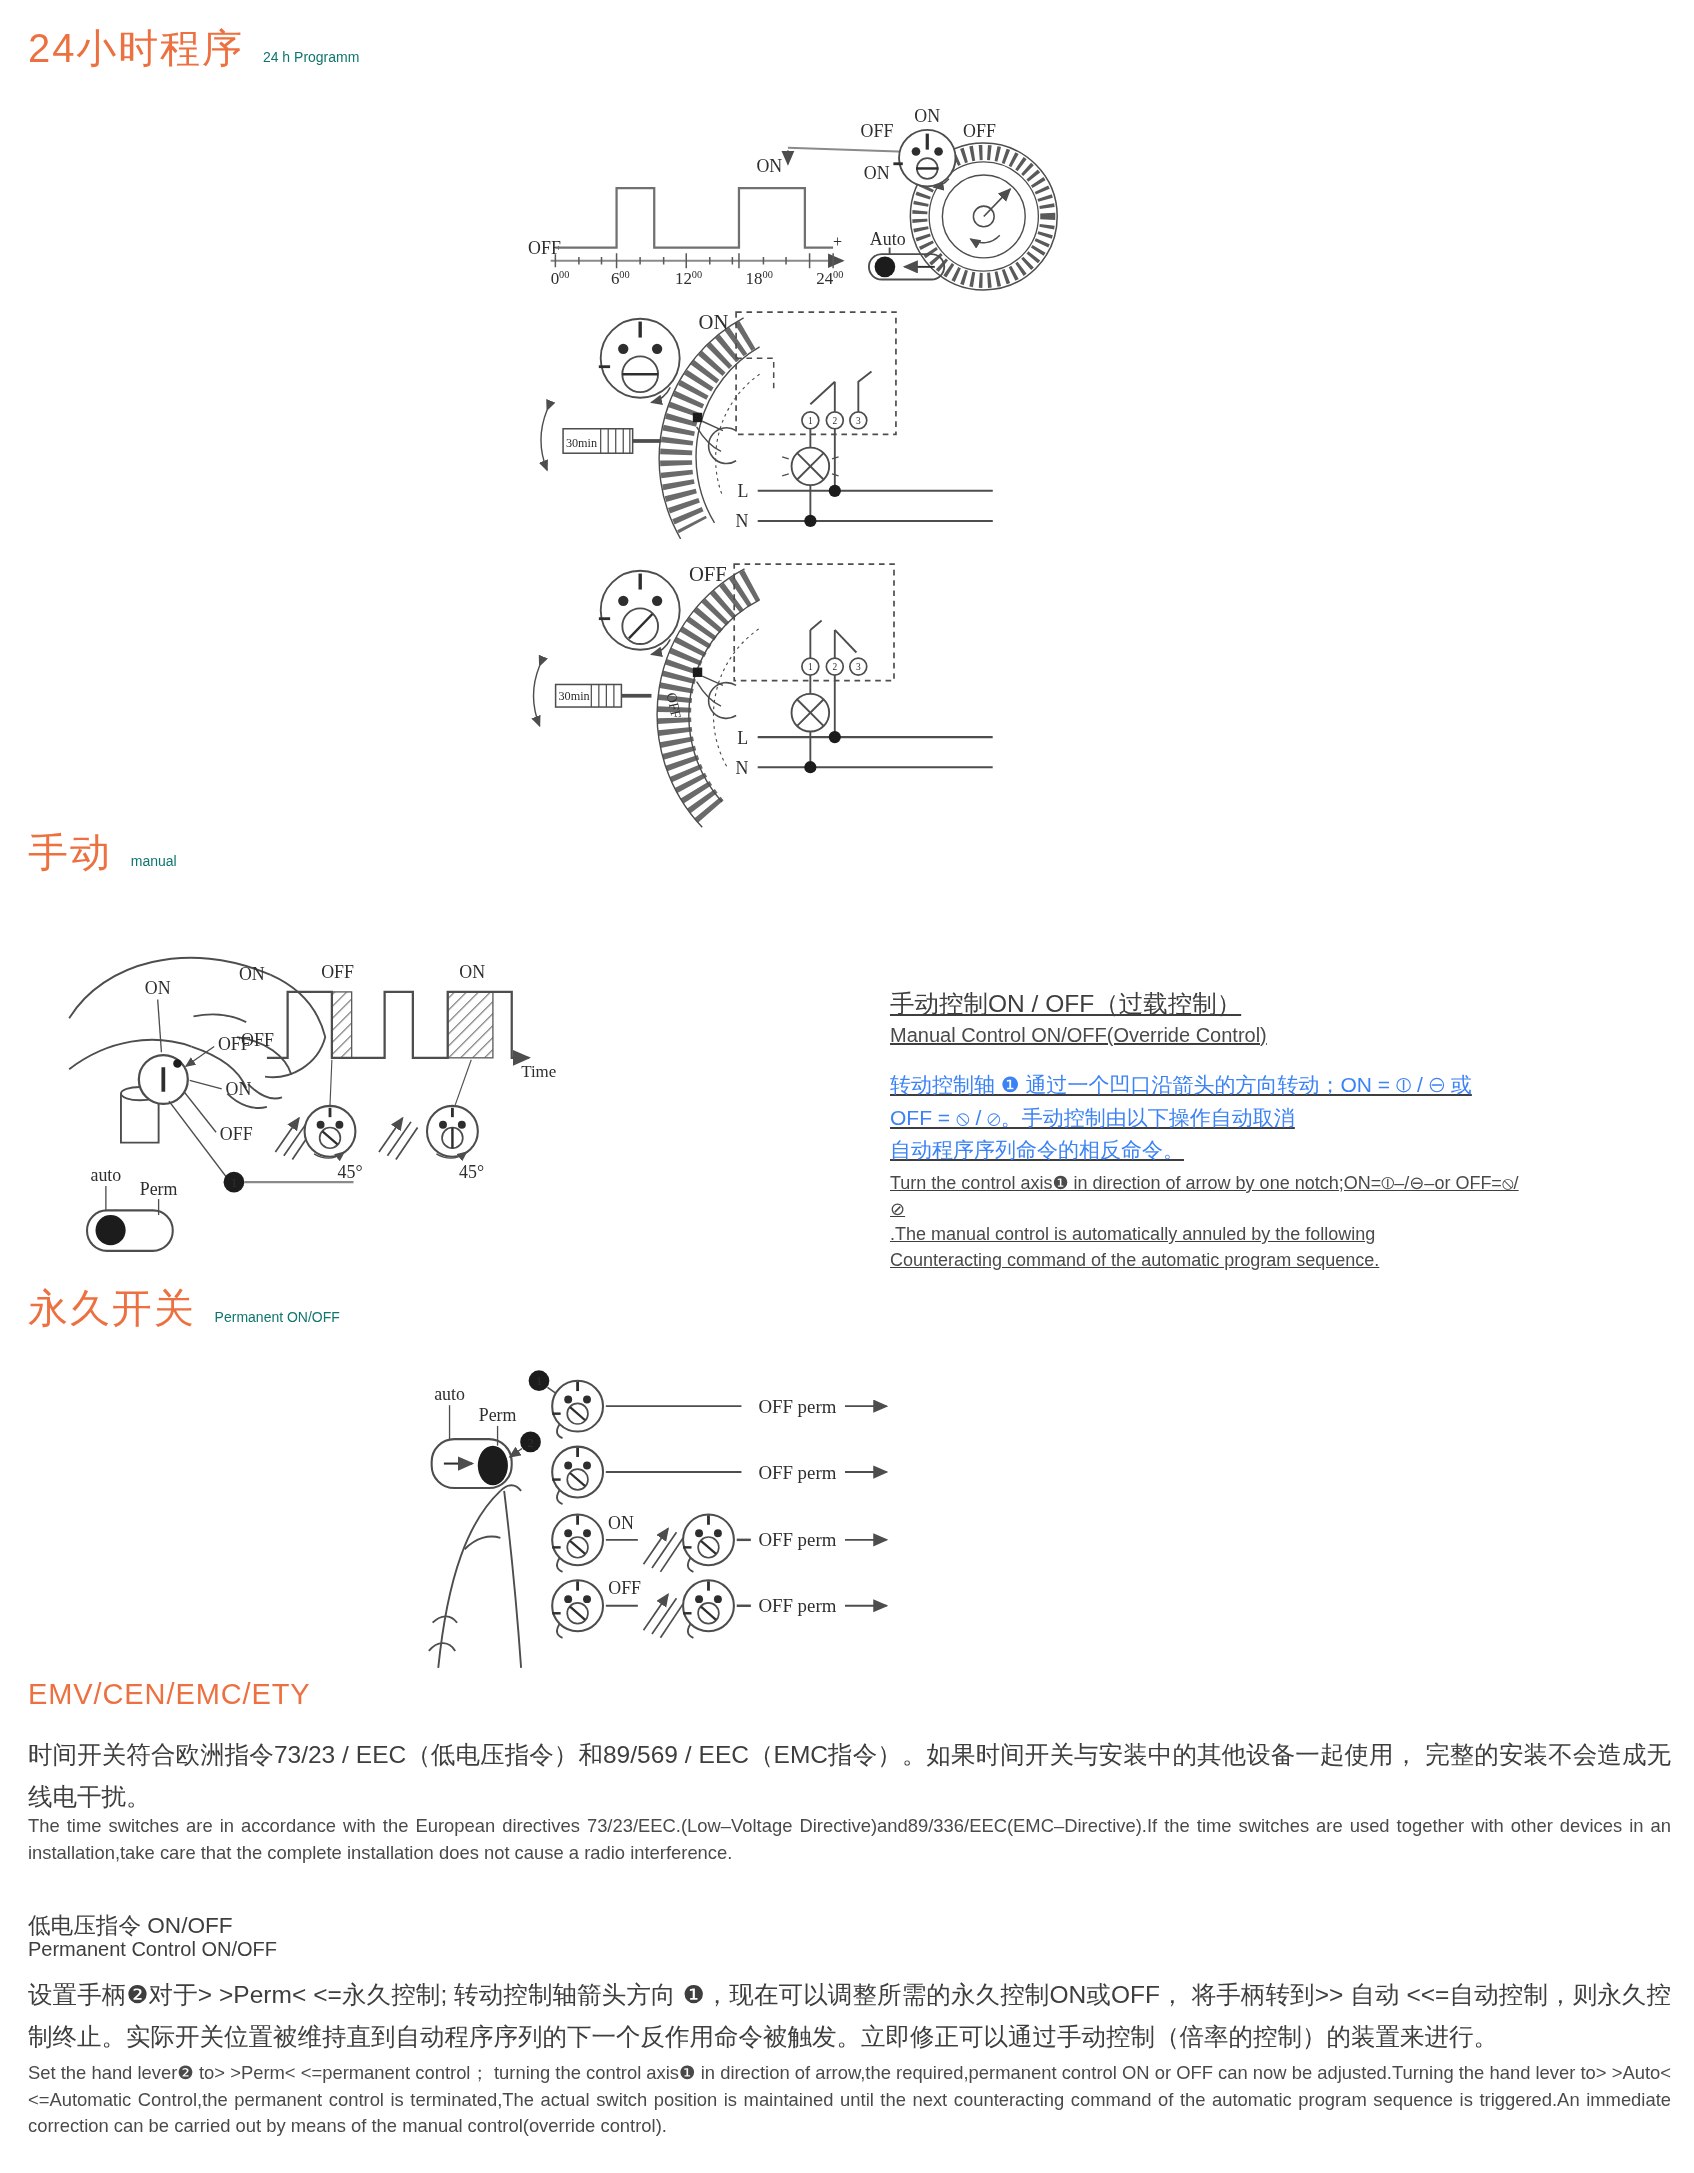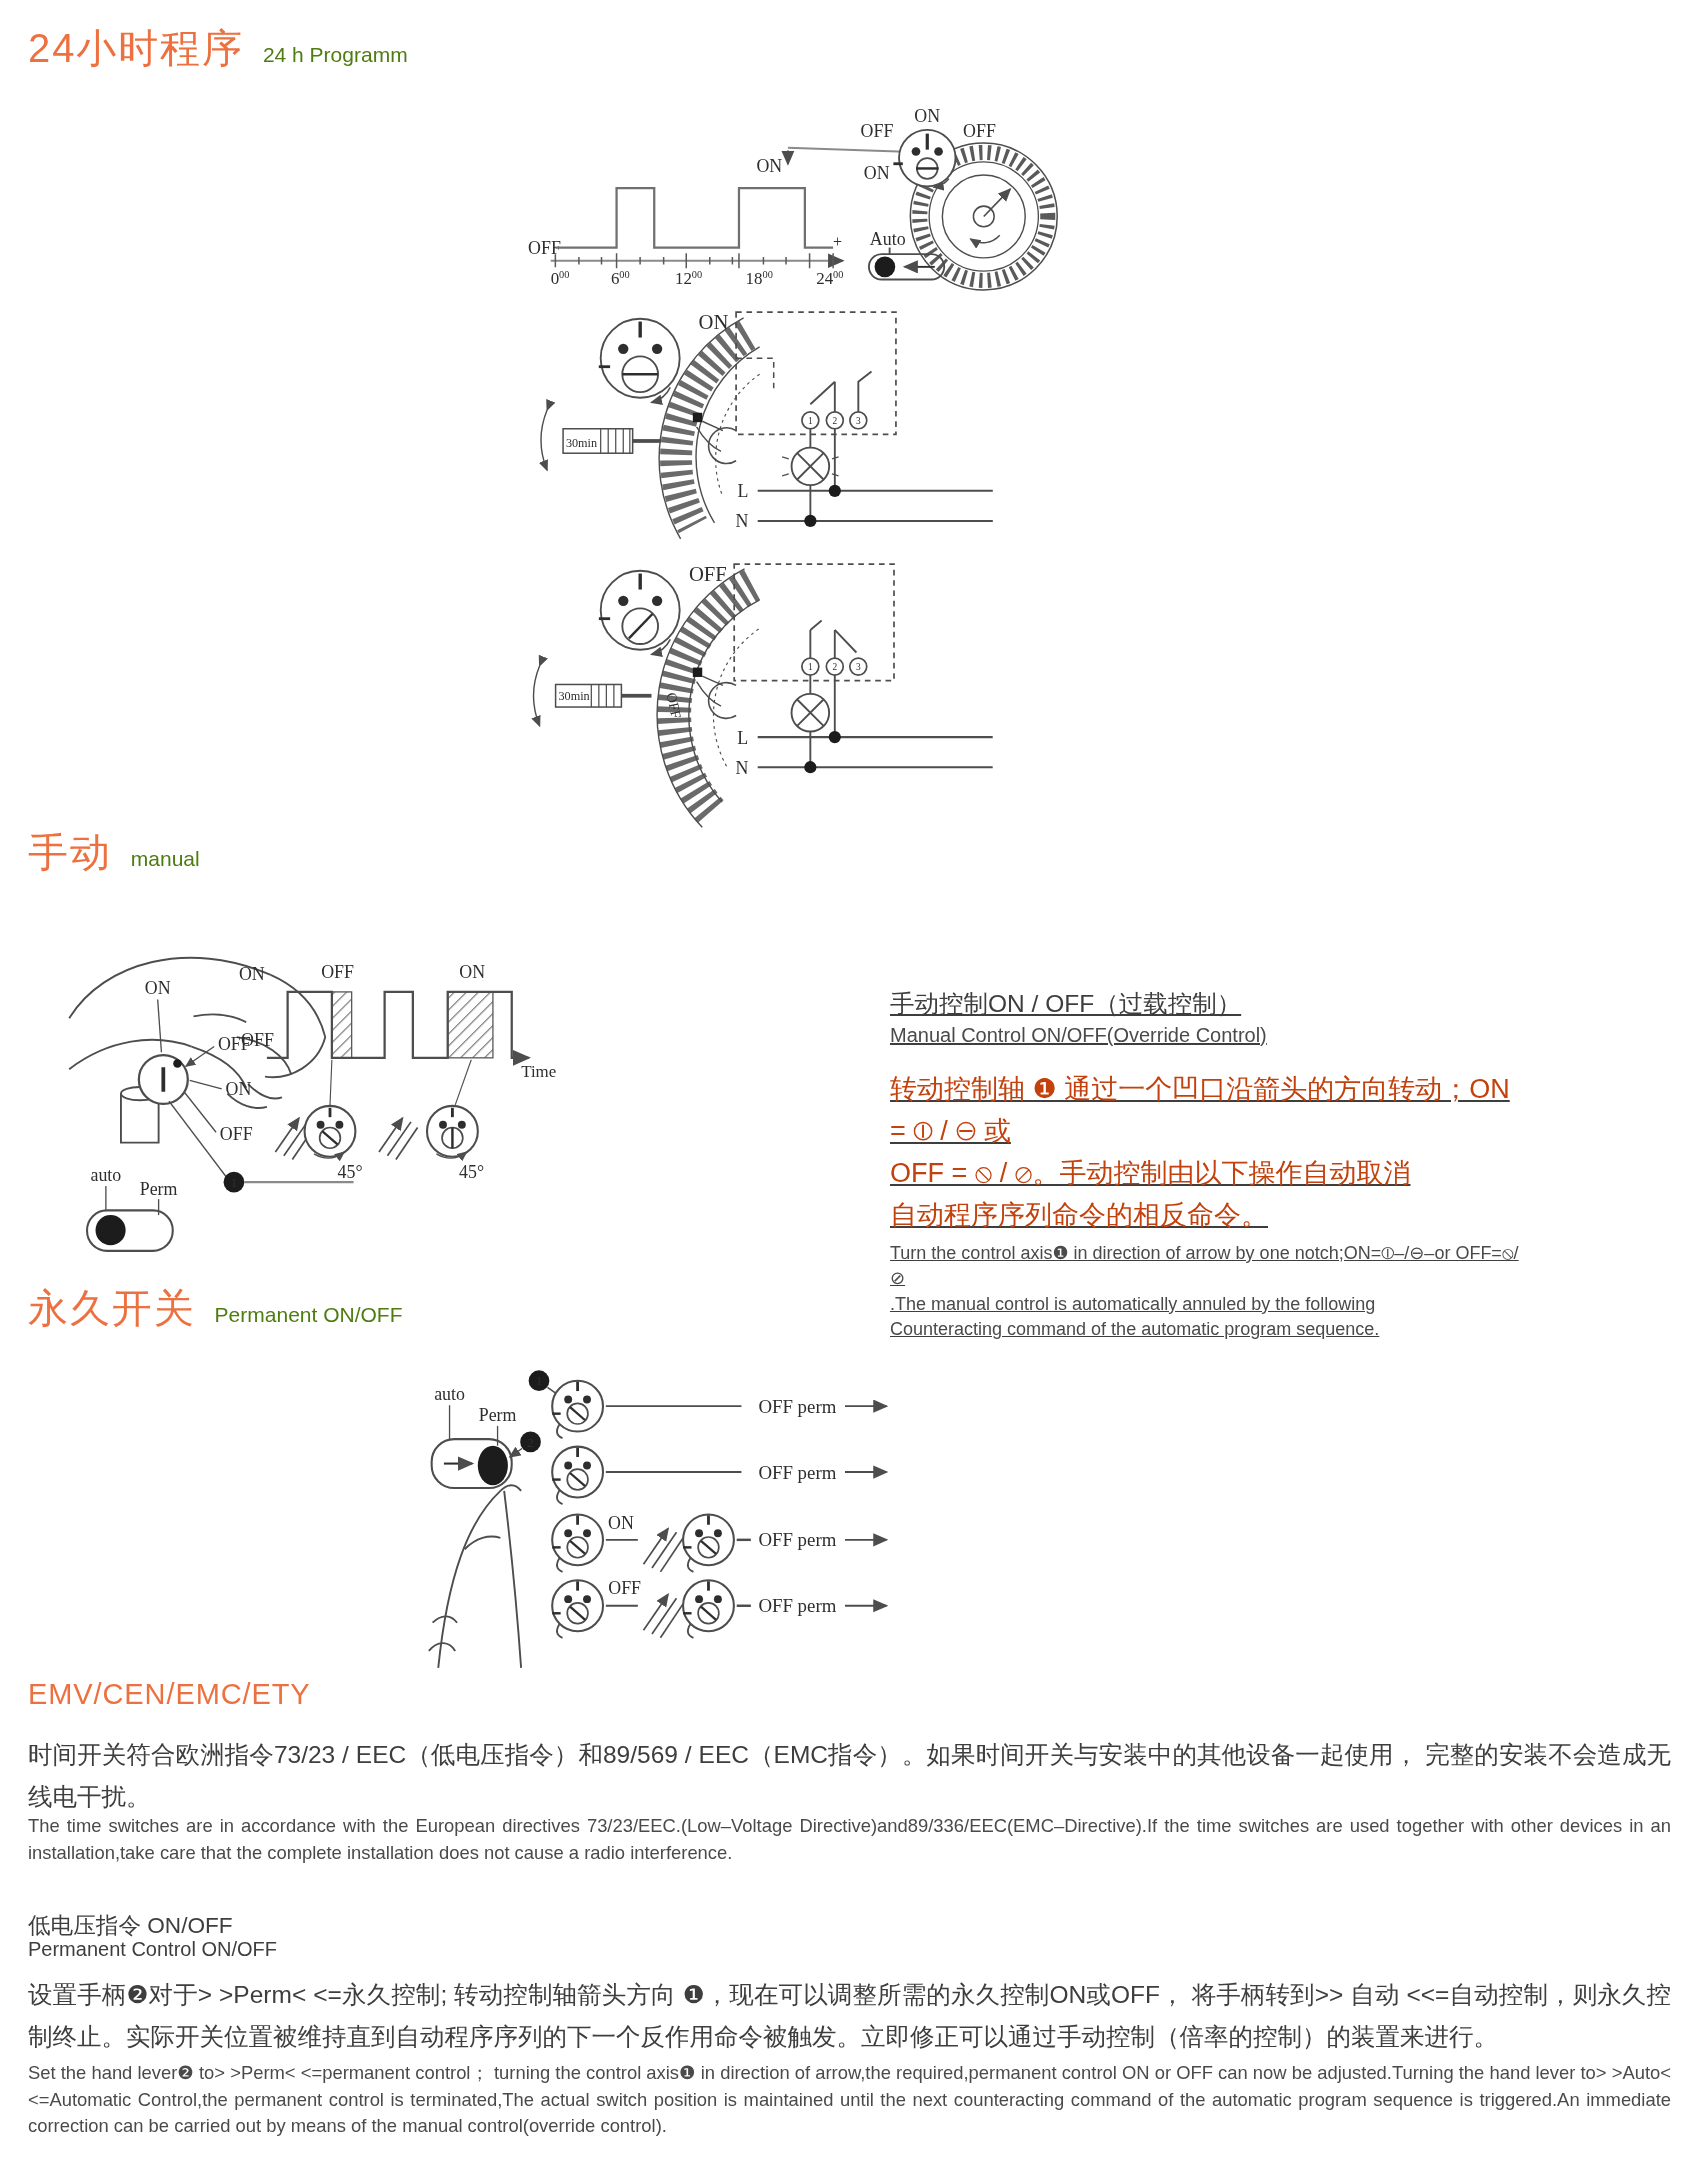--- a/index.html
+++ b/index.html
@@ -1,25 +1,25 @@
 <!DOCTYPE html>
 <html style="font-size:15px"><head>
 <meta charset="utf-8">
 <style>
   html,body{margin:0;padding:0;background:#ffffff;}
   .page{position:relative;width:1695px;height:2173px;background:#ffffff;overflow:hidden;
         font-family:"Liberation Sans",sans-serif;color:#3e3e3e;border-radius:23px;}
   .abs{position:absolute;}
   .hrow{display:flex;align-items:baseline;gap:19px;}
   .h-zh{font-size:40px;color:#ed7140;letter-spacing:1.9px;}
-  .h-en{font-size:21px;color:#4d7c0f;}
+  .h-en{font-size:14px;color:#0f766e;}
   .h-emc{font-size:29px;color:#ed7140;letter-spacing:0.9px;}
   .zh-title{font-size:24.5px;color:#3e3e3e;}
   .en-sub{font-size:20px;color:#4a4a4a;margin-top:3.8px;}
-  .zh-body{font-size:27px;line-height:1.55;color:#c2410c;}
+  .zh-body{font-size:21px;line-height:1.55;color:#3b82f6;}
   .en-body{font-size:18px;line-height:1.42;color:#4a4a4a;}
   .just{text-align:justify;}
   .zh-para{font-size:24.5px;line-height:1.7;color:#3e3e3e;}
   .en-para{font-size:18.4px;line-height:1.45;color:#4a4a4a;}
   .small-title-zh{font-size:22.6px;color:#3e3e3e;}
   .small-title-en{font-size:20px;color:#3e3e3e;}
   svg text{font-family:"Liberation Serif",serif;fill:#2e2e2e;}
   .dstroke{stroke:#4d4d4d;fill:none;}
 </style>
 </head>

